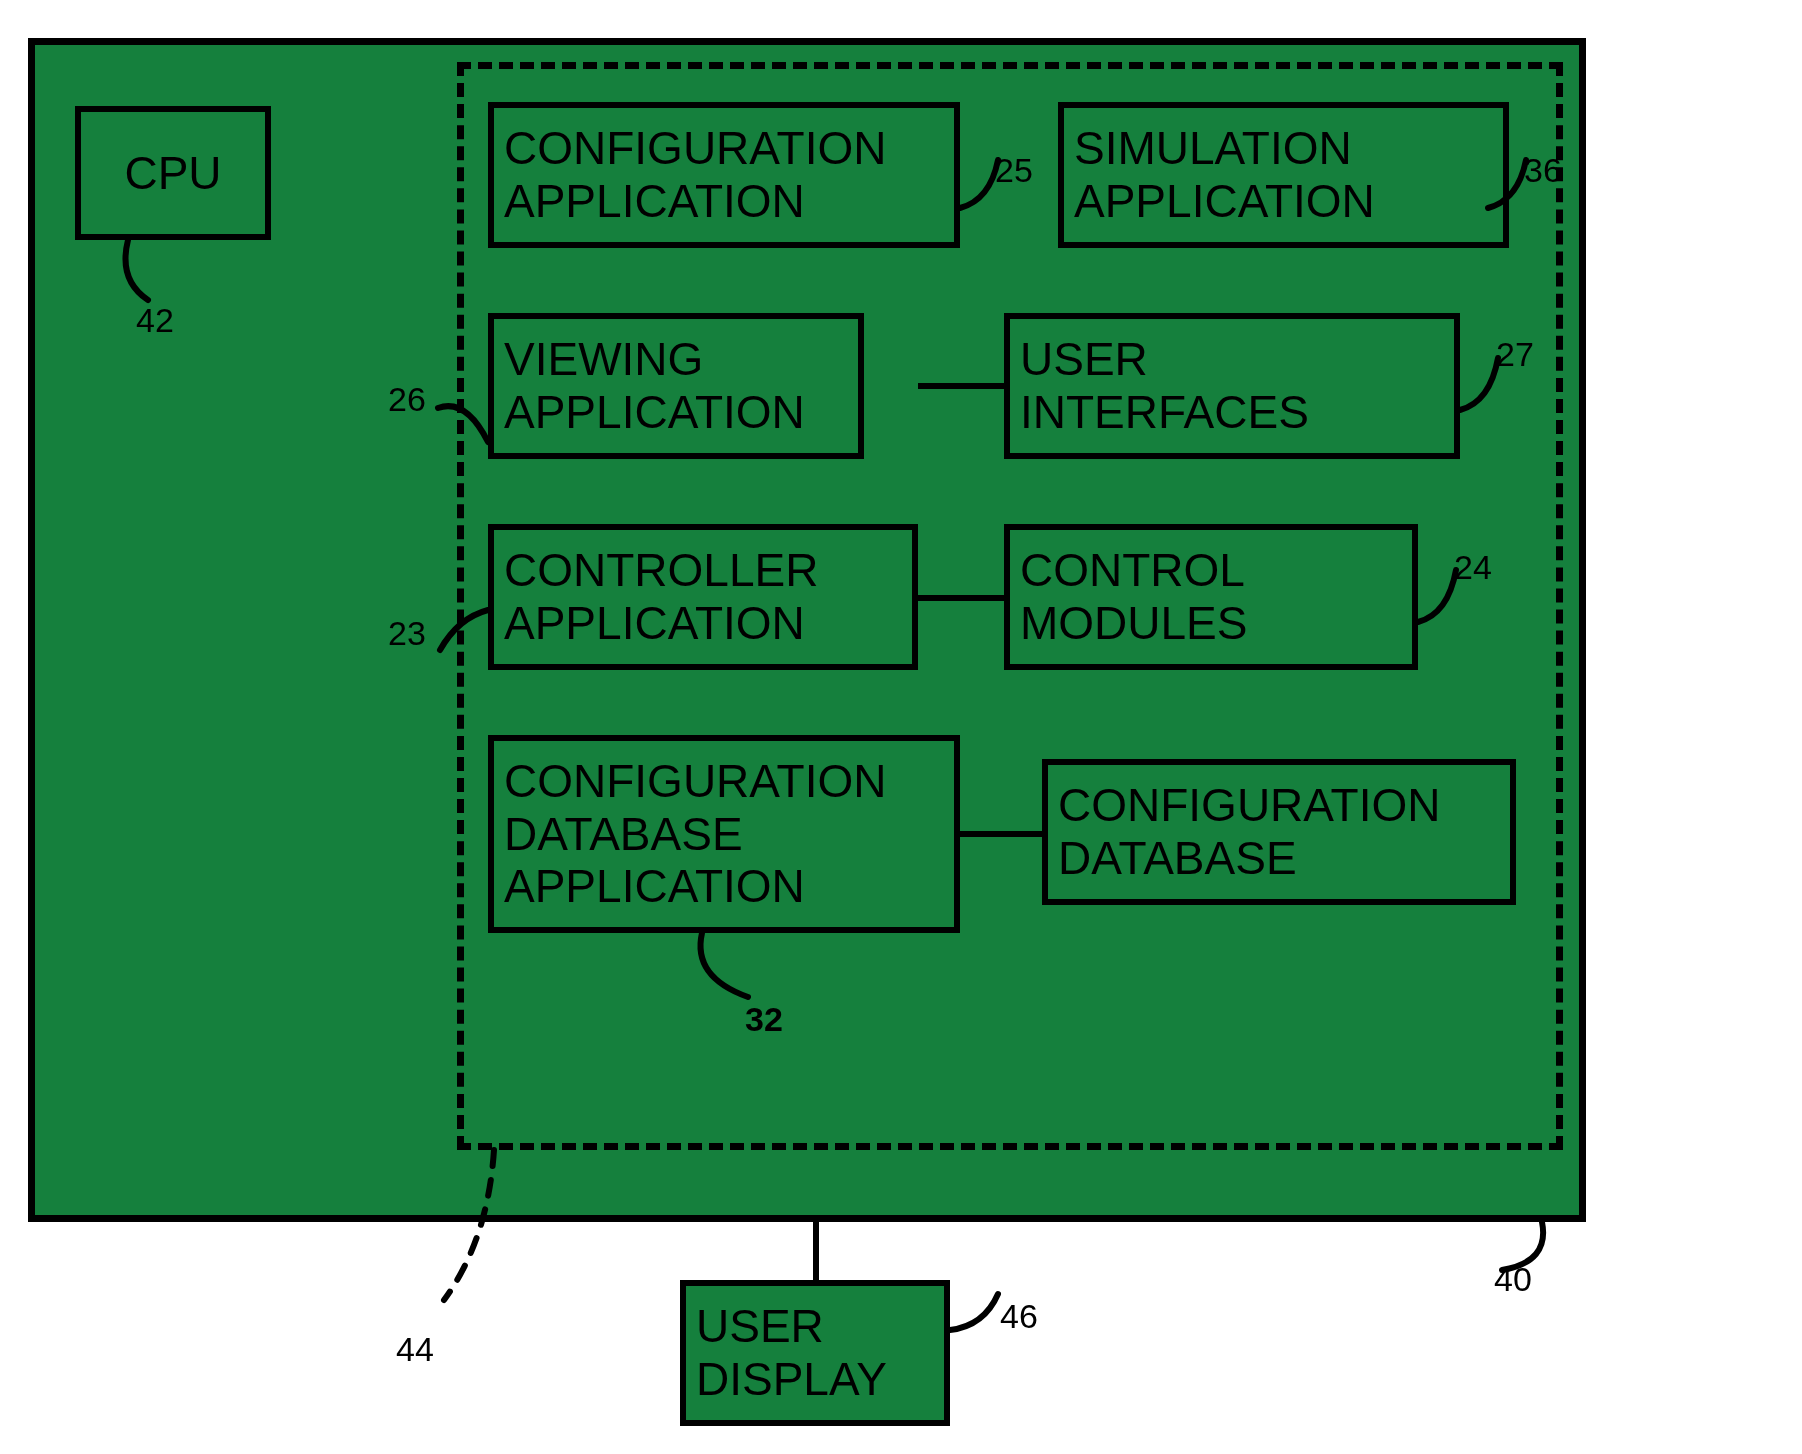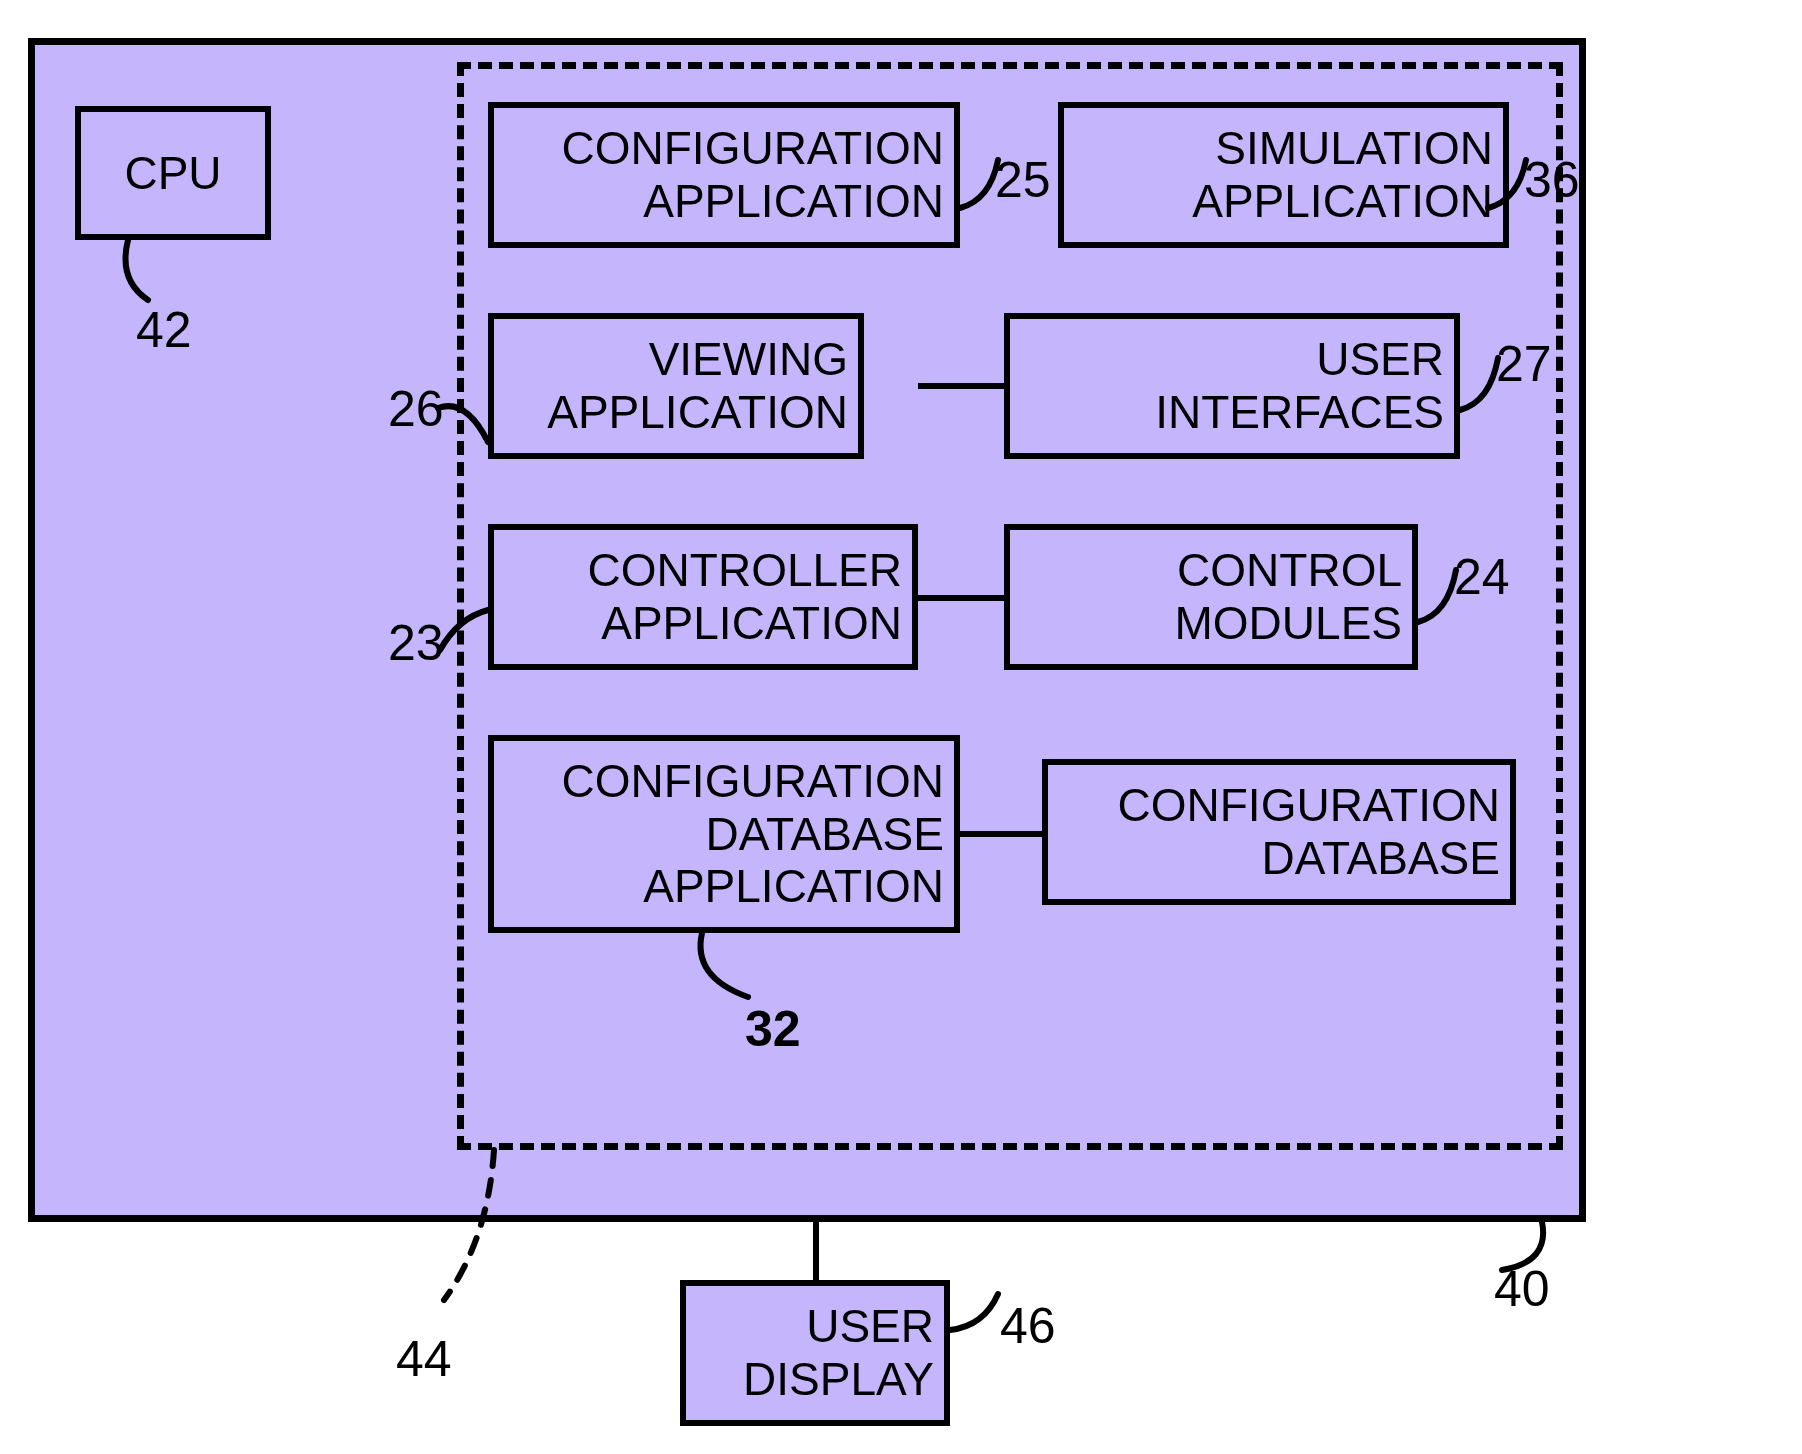--- a/index.html
+++ b/index.html
@@ -10,40 +10,40 @@
     height: 1454px;
     position: relative;
   }
   .canvas {
     position: absolute;
     inset: 0;
   }
   .box {
     position: absolute;
     border: 6px solid #000;
-    background: #c4b5fd;
+    background: #15803d;
     display: flex;
     align-items: center;
     justify-content: center;
-    text-align: right;
+    text-align: left;
     font-size: 46px;
     line-height: 1.15;
     padding: 8px 10px;
     font-weight: 400;
   }
   .outer {
     border-width: 7px;
   }
   .dashed {
     position: absolute;
     border: 7px dashed #000;
   }
   .label {
     position: absolute;
-    font-size: 50px;
+    font-size: 34px;
     font-weight: 400;
     color: #000;
   }
   svg.lead {
     position: absolute;
     overflow: visible;
     pointer-events: none;
   }
   svg.lead path {
     fill: none;

